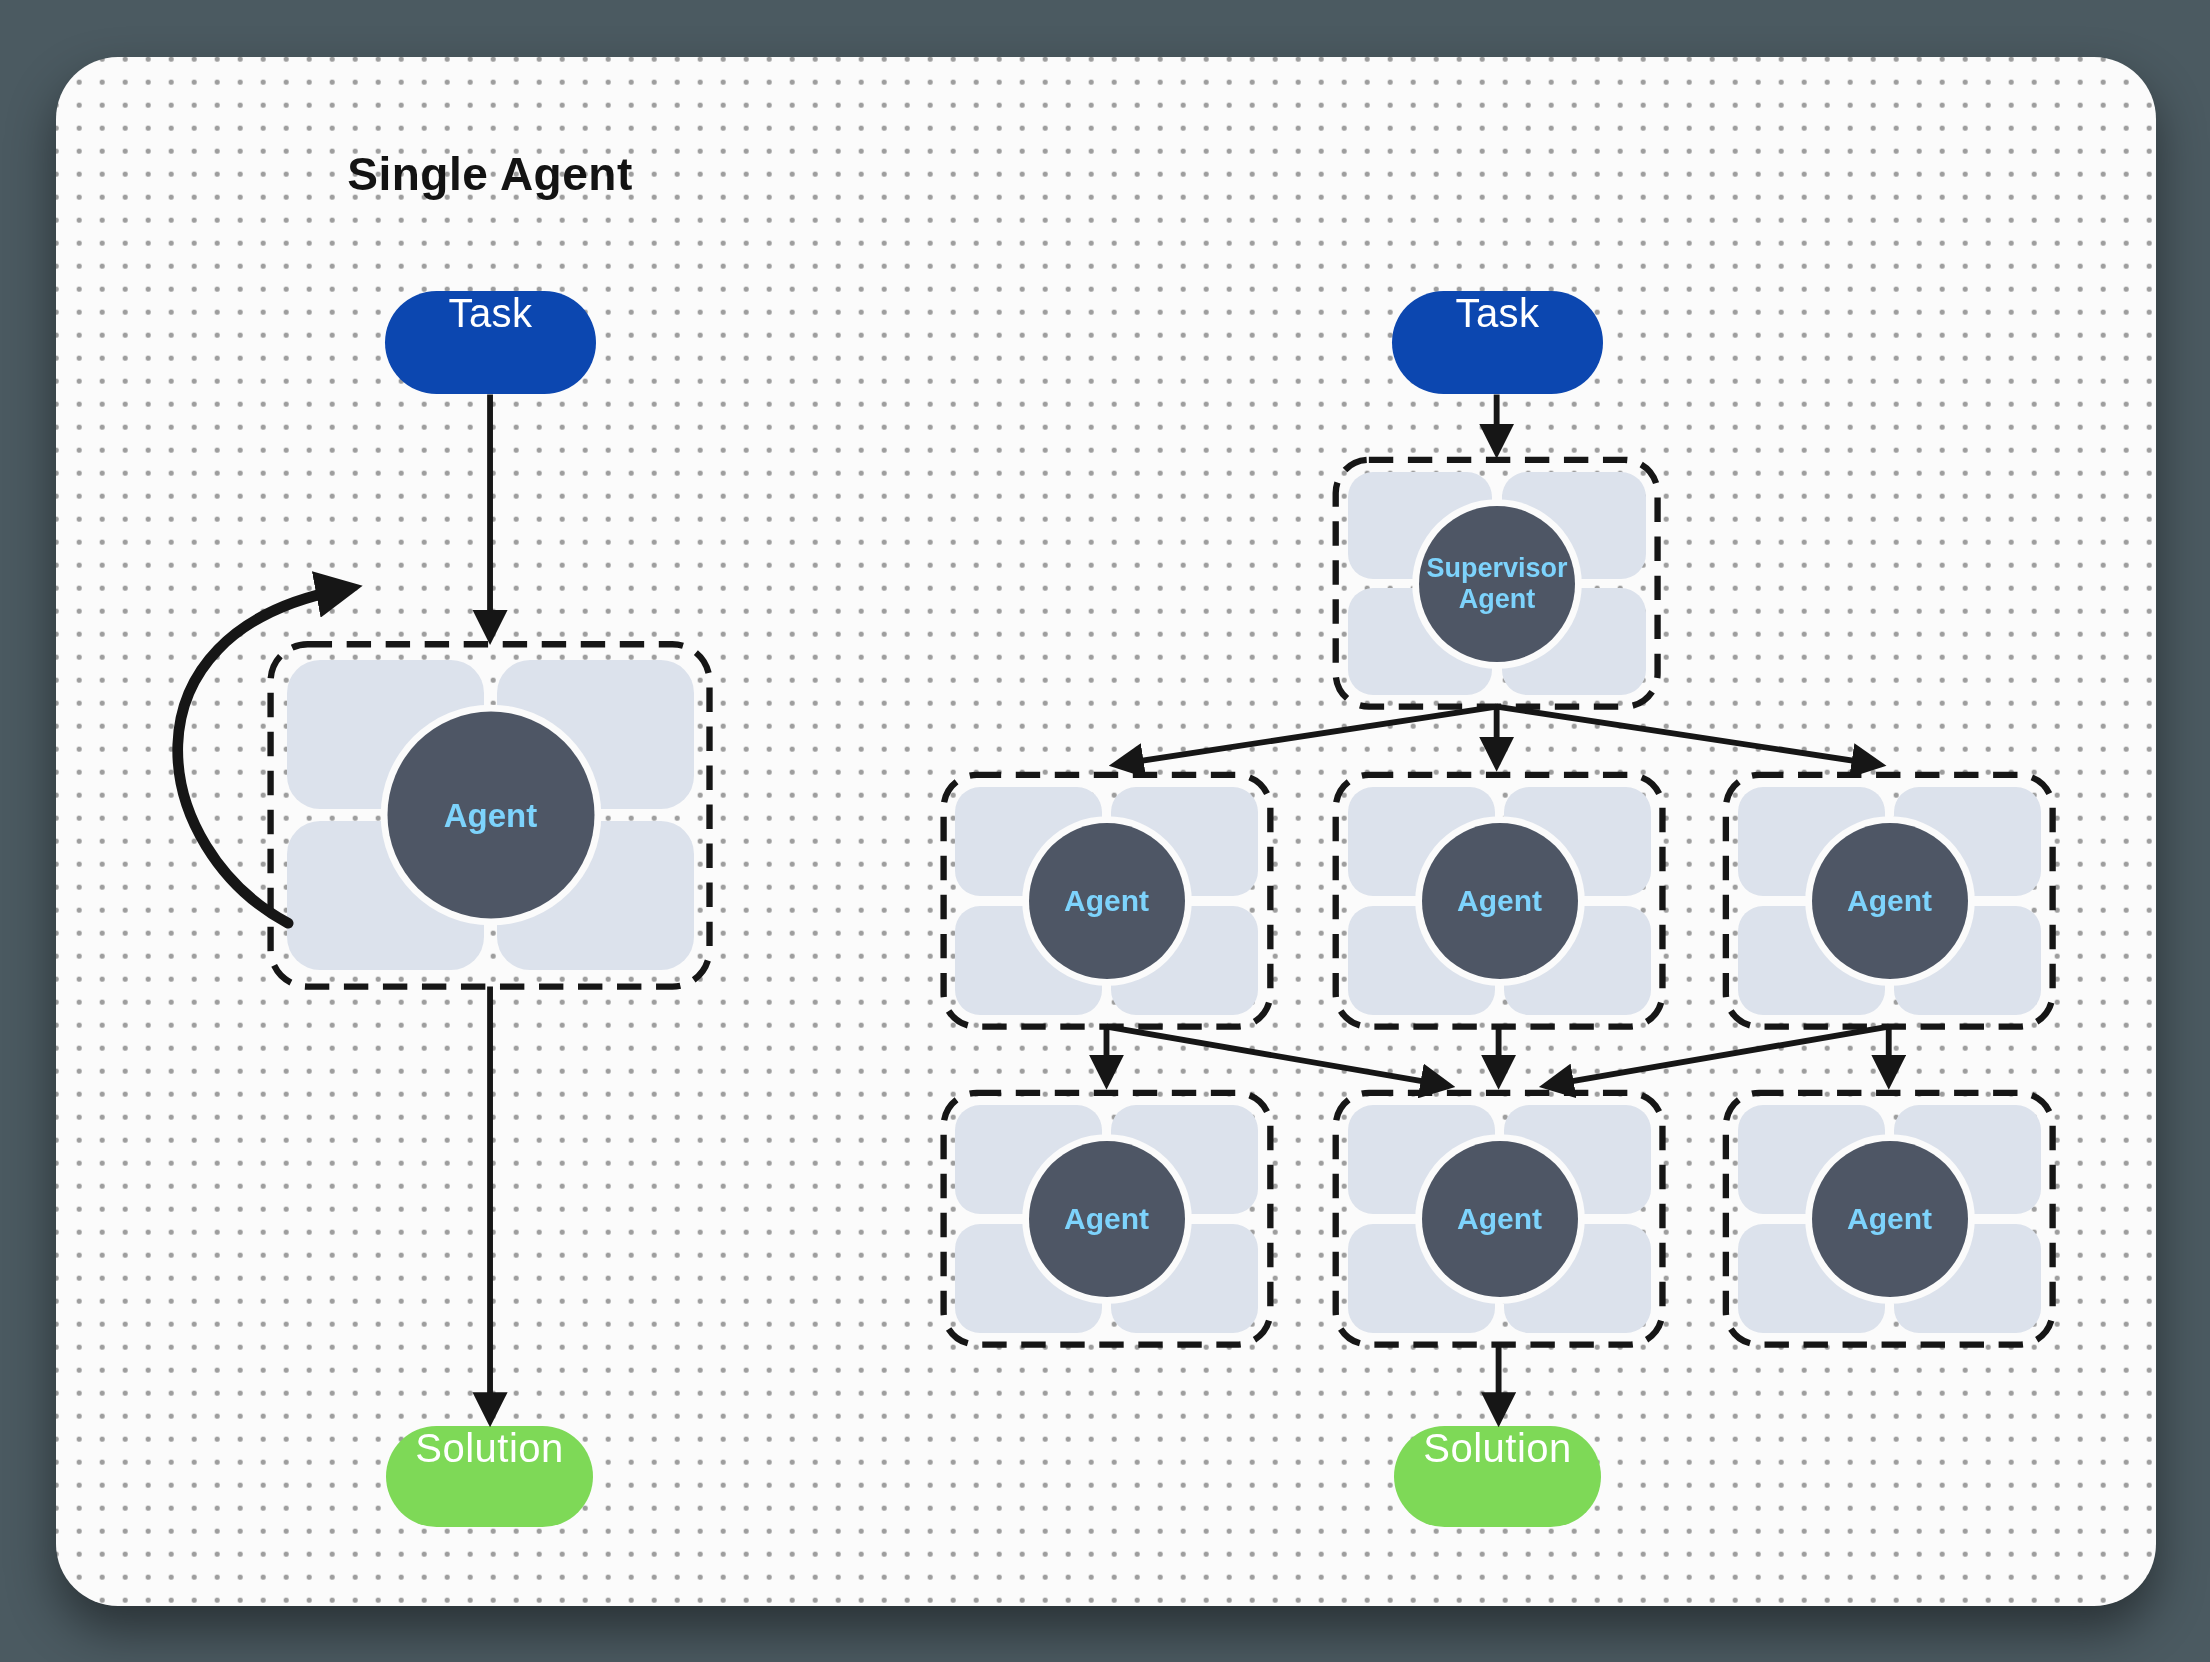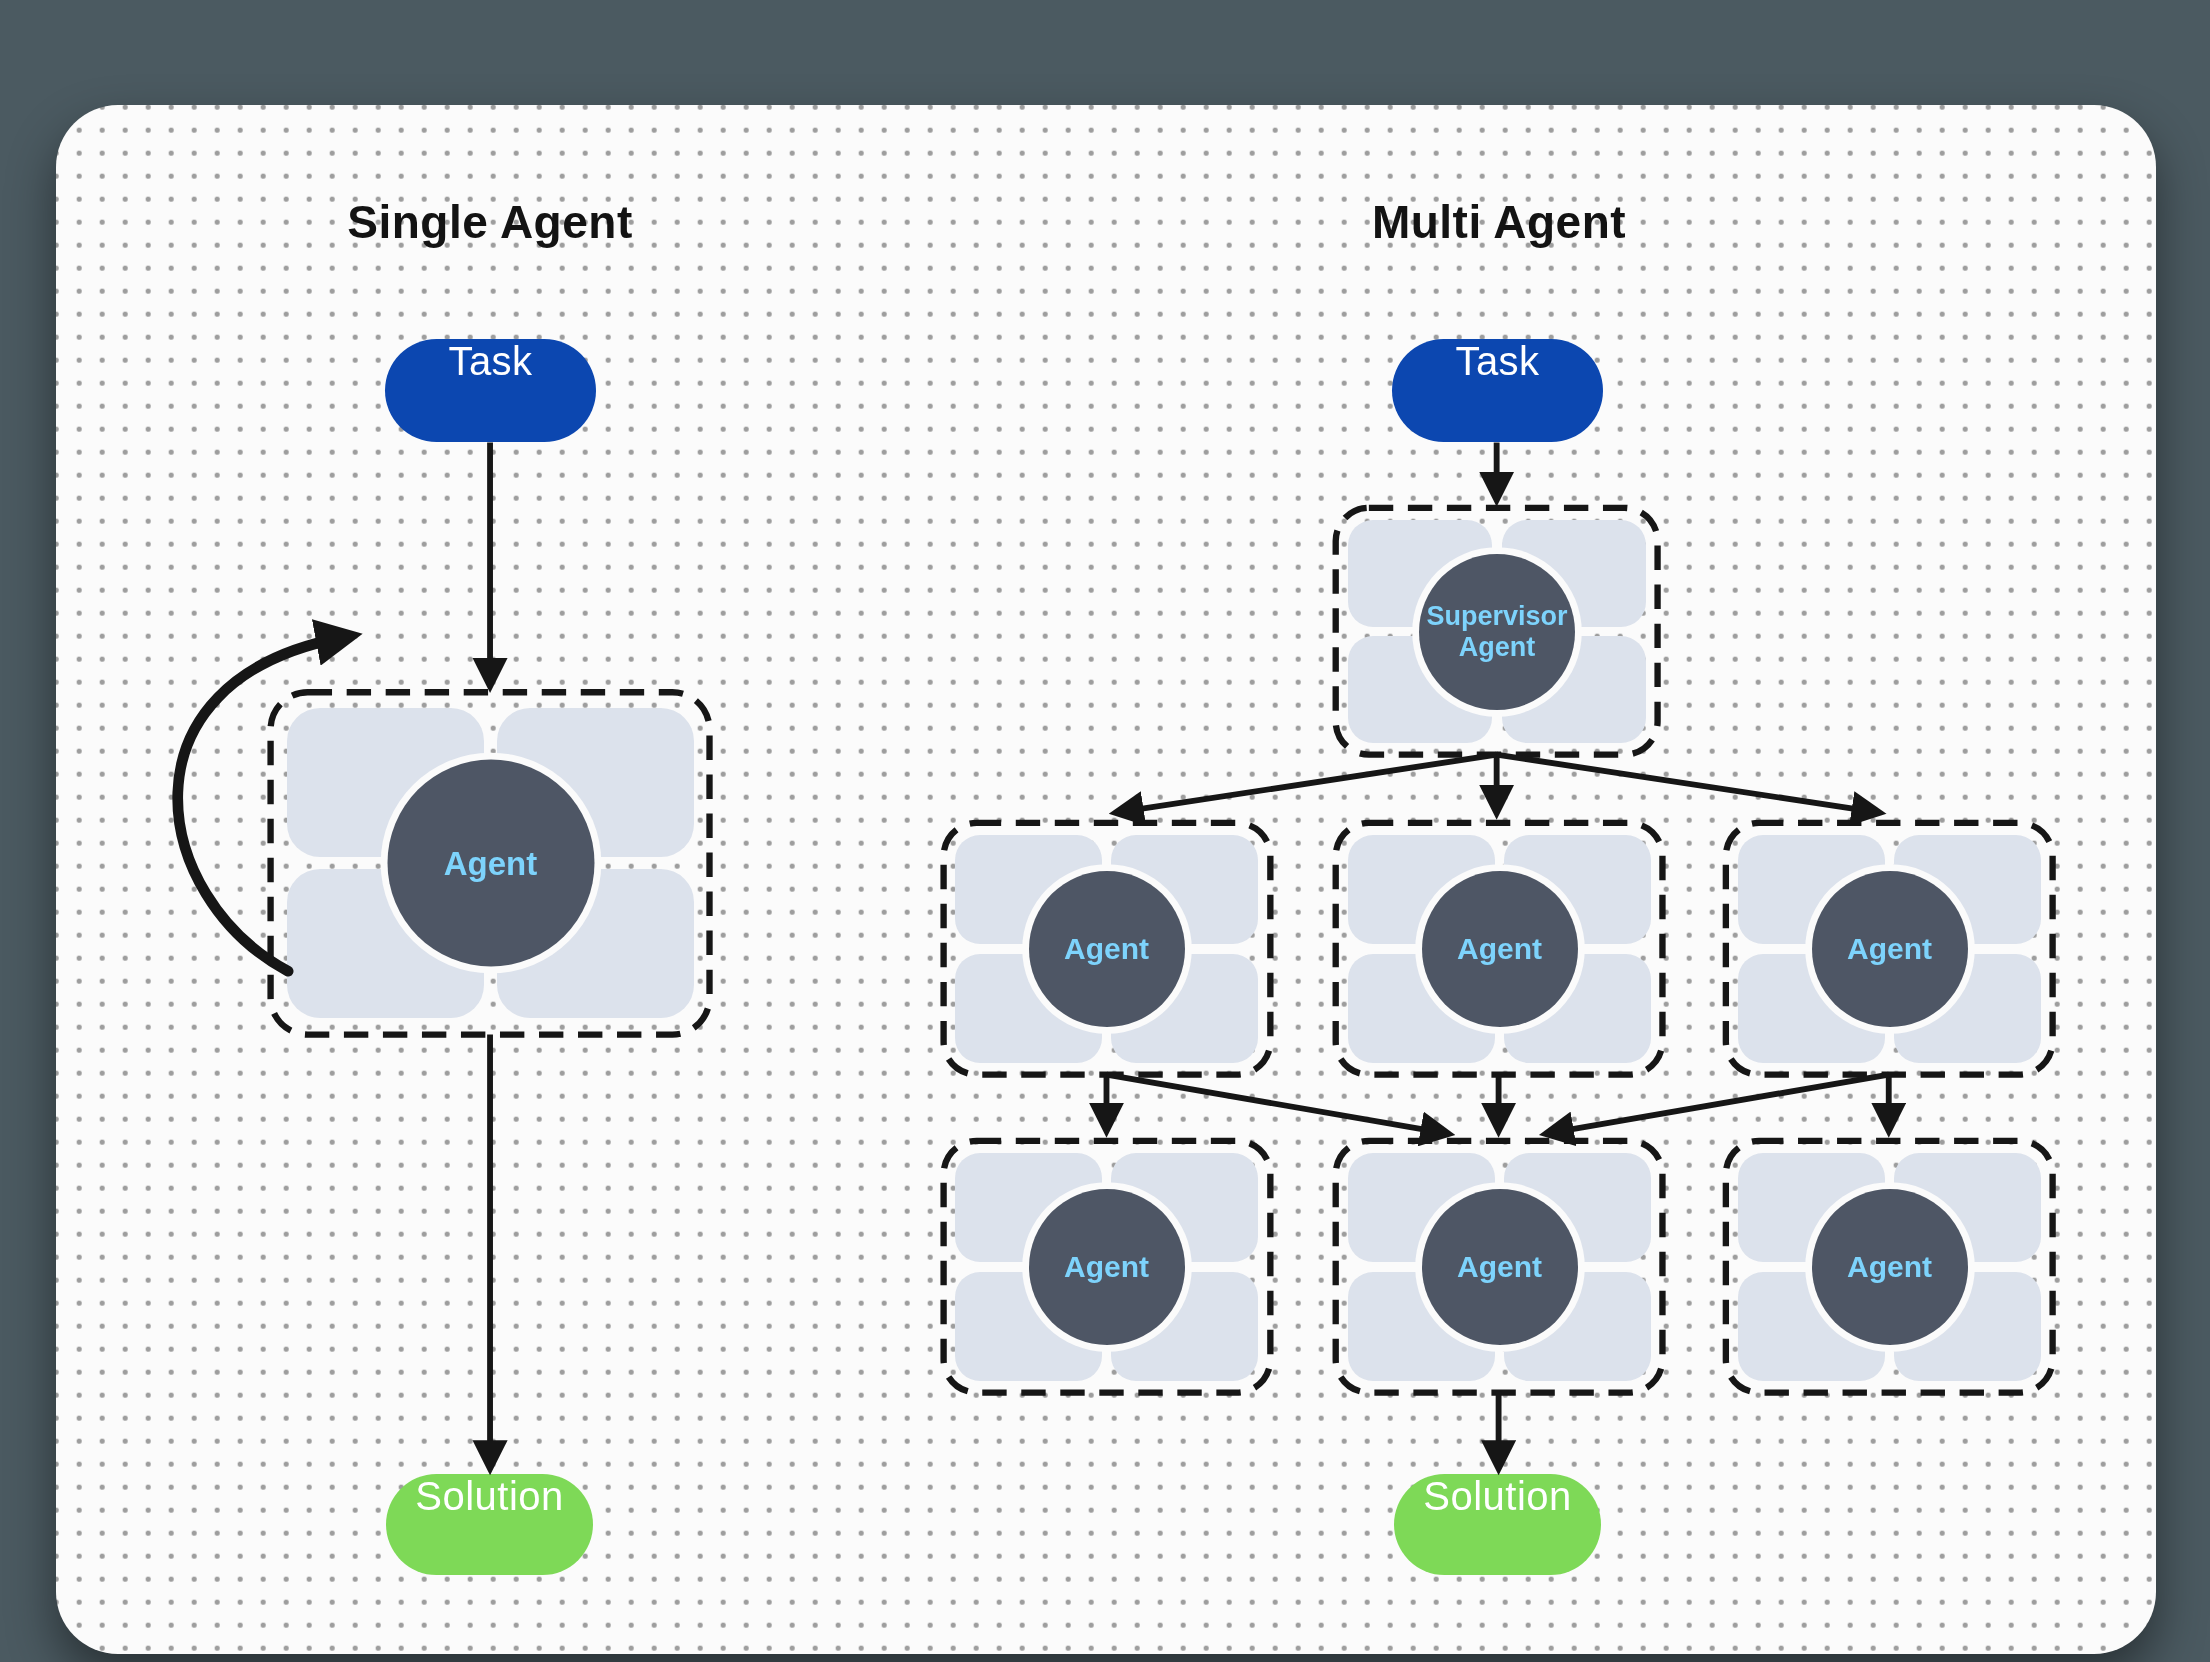--- a/index.html
+++ b/index.html
@@ -10,21 +10,20 @@
     position:relative;overflow:hidden;
   }
   .card{
     position:absolute;left:56px;top:57px;width:2100px;height:1549px;
     background-color:var(--card-bg,#fbfbfb);
     background-image:radial-gradient(circle, var(--dot,#9d9d9d) 2.2px, rgba(157,157,157,0) 3px);
     background-size:23px 23px;
     background-position:11.7px 13.7px;
     border-radius:62px;
     box-shadow:0 23.4px 49px rgba(0,0,0,.45);
-    margin-top:48px;
   }
   .col-title{
     position:absolute;text-align:center;
     font-size:46px;font-weight:700;color:var(--title-ink,#131313);
     letter-spacing:0.5px;
   }
   .pill{
     position:absolute;display:flex;align-items:flex-start;justify-content:center;
     color:#fff;border-radius:974px;letter-spacing:0.5px;
   }
@@ -56,21 +55,20 @@
   .dashbox{fill:none;stroke:var(--dash,#161616);stroke-width:6.5;stroke-dasharray:25 15;}
   .arrow{fill:none;stroke:var(--arrow,#161616);stroke-width:6;}
   .looparc{fill:none;stroke:var(--arrow,#161616);stroke-width:11;stroke-linecap:round;}
 </style>
 </head>
 <body>
 
 <div class="card">
 
   <div class="col-title" style="left:190px;top:90px;width:488px;">Single Agent</div>
-  <div class="col-title" style="left:1199px;top:90px;width:488px;">Multi Agent</div>
 
   <div class="pill task" style="left:329px;top:234px;width:211px;height:103px;">
     <span>Task</span>
   </div>
   <div class="pill task" style="left:1336px;top:234px;width:211px;height:103px;">
     <span>Task</span>
   </div>
 
   <div class="cluster big" style="left:215px;top:587px;width:439px;height:342px;">
     <div class="cells">

